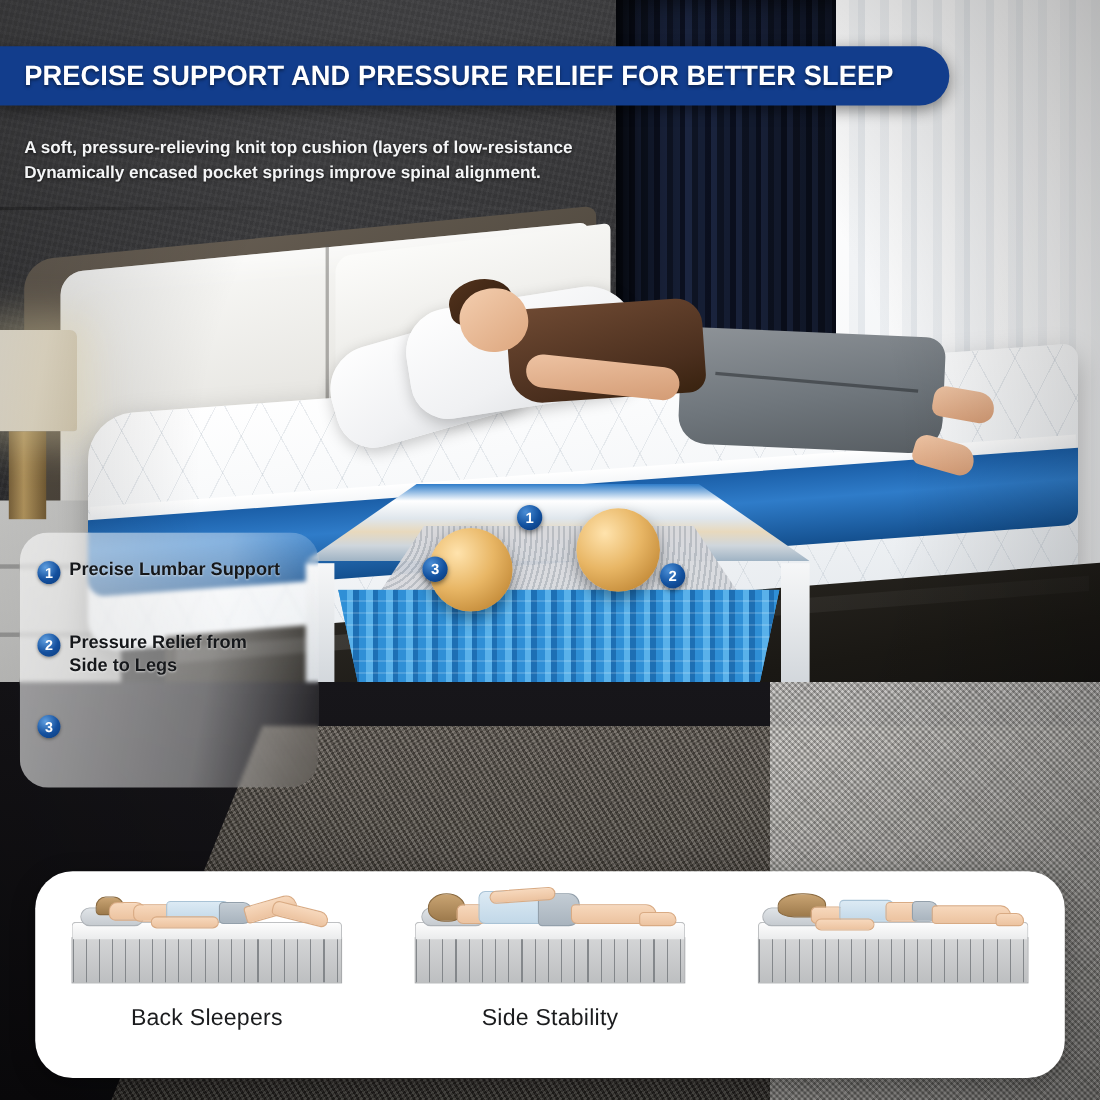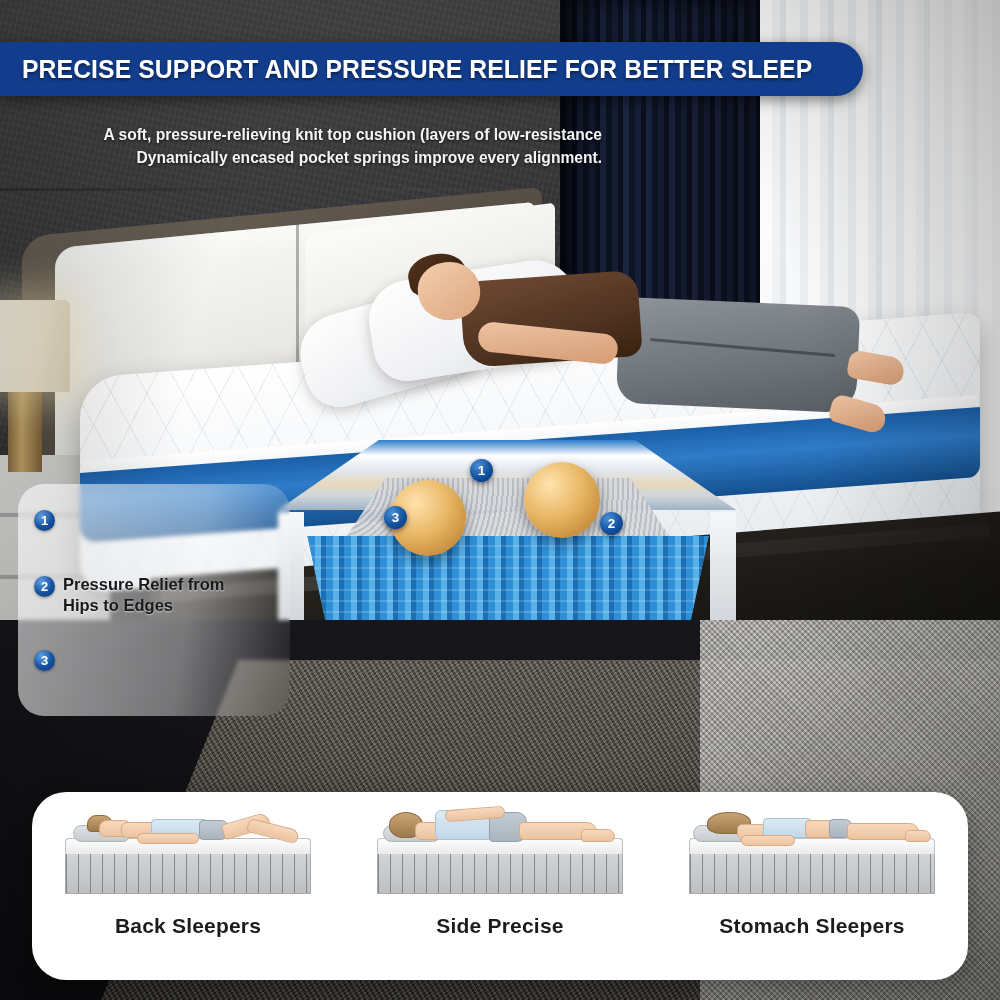--- a/index.html
+++ b/index.html
@@ -296,21 +296,21 @@
 
   
   .desc{
     position:absolute; left:22px; top:124px; width:580px;
     color:#f4f5f6;
     font-size:15.6px;
     line-height:1.45;
     font-weight:600;
     text-shadow:0 1px 3px rgba(0,0,0,.75);
   }
-  .desc p{ margin:0;text-align:right; }
+  .desc p{ margin:0; }
 
   
   .feature-panel{
     position:absolute; left:18px; top:484px; width:272px; height:232px;
     border-radius:26px;
     background:linear-gradient(100deg, rgba(255,255,255,.60), rgba(255,255,255,.42) 62%, rgba(255,255,255,.04));
     backdrop-filter:blur(2px);
   }
   .feat{
     position:absolute; left:16px; display:flex; align-items:flex-start; gap:8px;
@@ -386,21 +386,21 @@
     background:linear-gradient(180deg,#dfe3e7,#c6cbd0);
     border:1px solid #aeb3b8; border-radius:9px;
   }
   .body-skin{ background:linear-gradient(180deg,#f7d8bc,#ecc3a0); border:1px solid #d9ab84; }
   .body-cloth{ background:linear-gradient(180deg,#dceaf4,#c2d8e8); border:1px solid #a9c3d6; }
   .body-hair{ background:linear-gradient(180deg,#c9a473,#9d7a4c); border:1px solid #8a6a40; }
   .body-cloth2{ background:linear-gradient(180deg,#c3ccd4,#a9b4be); border:1px solid #93a0ab; }
 
   .sleep-label{
     margin-top:14px;
-    font-size:21px; font-weight:700; color:#1b1c1e;
+    font-size:21px; font-weight:400; color:#1b1c1e;
     letter-spacing:.2px;
   }
 </style>
 </head>
 <body>
 
 <div id="stage">
 
   <div class="scene">
     <div class="wall"></div>
@@ -459,31 +459,32 @@
     <div class="carpet-r"></div>
     <div class="vignette"></div>
   </div>
 
   <div class="banner">
     <span class="banner-text">PRECISE SUPPORT AND PRESSURE RELIEF FOR BETTER SLEEP</span>
   </div>
 
   <div class="desc">
     <p>A soft, pressure-relieving knit top cushion (layers of low-resistance</p>
-    <p>Dynamically encased pocket springs improve every alignment.</p>
+    <p>Dynamically encased pocket springs improve spinal alignment.</p>
   </div>
 
   <div class="feature-panel">
     <div class="feat feat-1">
       <span class="badge">1</span>
+      <span class="feat-label">Precise Lumbar Support</span>
     </div>
     <div class="feat feat-2">
       <span class="badge">2</span>
       <span class="feat-label">Pressure Relief from
-Hips to Edges</span>
+Side to Legs</span>
     </div>
     <div class="feat feat-3">
       <span class="badge">3</span>
     </div>
   </div>
 
   <div class="callout callout-1">1</div>
   <div class="callout callout-2">2</div>
   <div class="callout callout-3">3</div>
 
@@ -513,34 +514,33 @@
         <div class="s-topper"></div>
         <div class="s-pillow" style="left:12px"></div>
         <div class="body-hair" style="position:absolute;left:18px;bottom:62px;width:34px;height:26px;border-radius:50% 50% 44% 44%;"></div>
         <div class="body-skin" style="position:absolute;left:44px;bottom:60px;width:30px;height:18px;border-radius:6px 10px 8px 6px;"></div>
         <div class="body-cloth" style="position:absolute;left:64px;bottom:60px;width:62px;height:30px;border-radius:6px 10px 8px 6px;"></div>
         <div class="body-cloth2" style="position:absolute;left:118px;bottom:58px;width:38px;height:30px;border-radius:4px 10px 10px 4px;"></div>
         <div class="body-skin" style="position:absolute;left:148px;bottom:60px;width:78px;height:18px;border-radius:6px 14px 12px 8px;"></div>
         <div class="body-skin" style="position:absolute;left:210px;bottom:58px;width:34px;height:13px;border-radius:8px 14px 10px 6px;"></div>
         <div class="body-skin" style="position:absolute;left:74px;bottom:80px;width:60px;height:12px;border-radius:8px;transform:rotate(-4deg);"></div>
       </div>
-      <div class="sleep-label">Side Precise</div>
+      <div class="sleep-label">Side Stability</div>
     </div>
 
     <div class="sleep-cell">
       <div class="sleep-art">
         <div class="s-mat"></div>
         <div class="s-topper"></div>
         <div class="s-pillow" style="left:10px"></div>
         <div class="body-hair" style="position:absolute;left:24px;bottom:66px;width:44px;height:22px;border-radius:50% 46% 30% 34%;"></div>
         <div class="body-skin" style="position:absolute;left:54px;bottom:60px;width:34px;height:16px;border-radius:6px 10px 8px 6px;"></div>
         <div class="body-cloth" style="position:absolute;left:80px;bottom:62px;width:50px;height:20px;border-radius:4px 6px 6px 4px;"></div>
         <div class="body-skin" style="position:absolute;left:122px;bottom:62px;width:30px;height:18px;border-radius:4px;"></div>
         <div class="body-cloth2" style="position:absolute;left:146px;bottom:62px;width:24px;height:19px;border-radius:4px 8px 8px 4px;"></div>
         <div class="body-skin" style="position:absolute;left:164px;bottom:60px;width:72px;height:17px;border-radius:6px 14px 12px 6px;"></div>
         <div class="body-skin" style="position:absolute;left:222px;bottom:58px;width:26px;height:12px;border-radius:8px 12px 8px 6px;"></div>
         <div class="body-skin" style="position:absolute;left:58px;bottom:54px;width:54px;height:11px;border-radius:7px;"></div>
       </div>
-      <div class="sleep-label">Stomach Sleepers</div>
     </div>
 
   </div>
 </div>
 
 </body></html>

